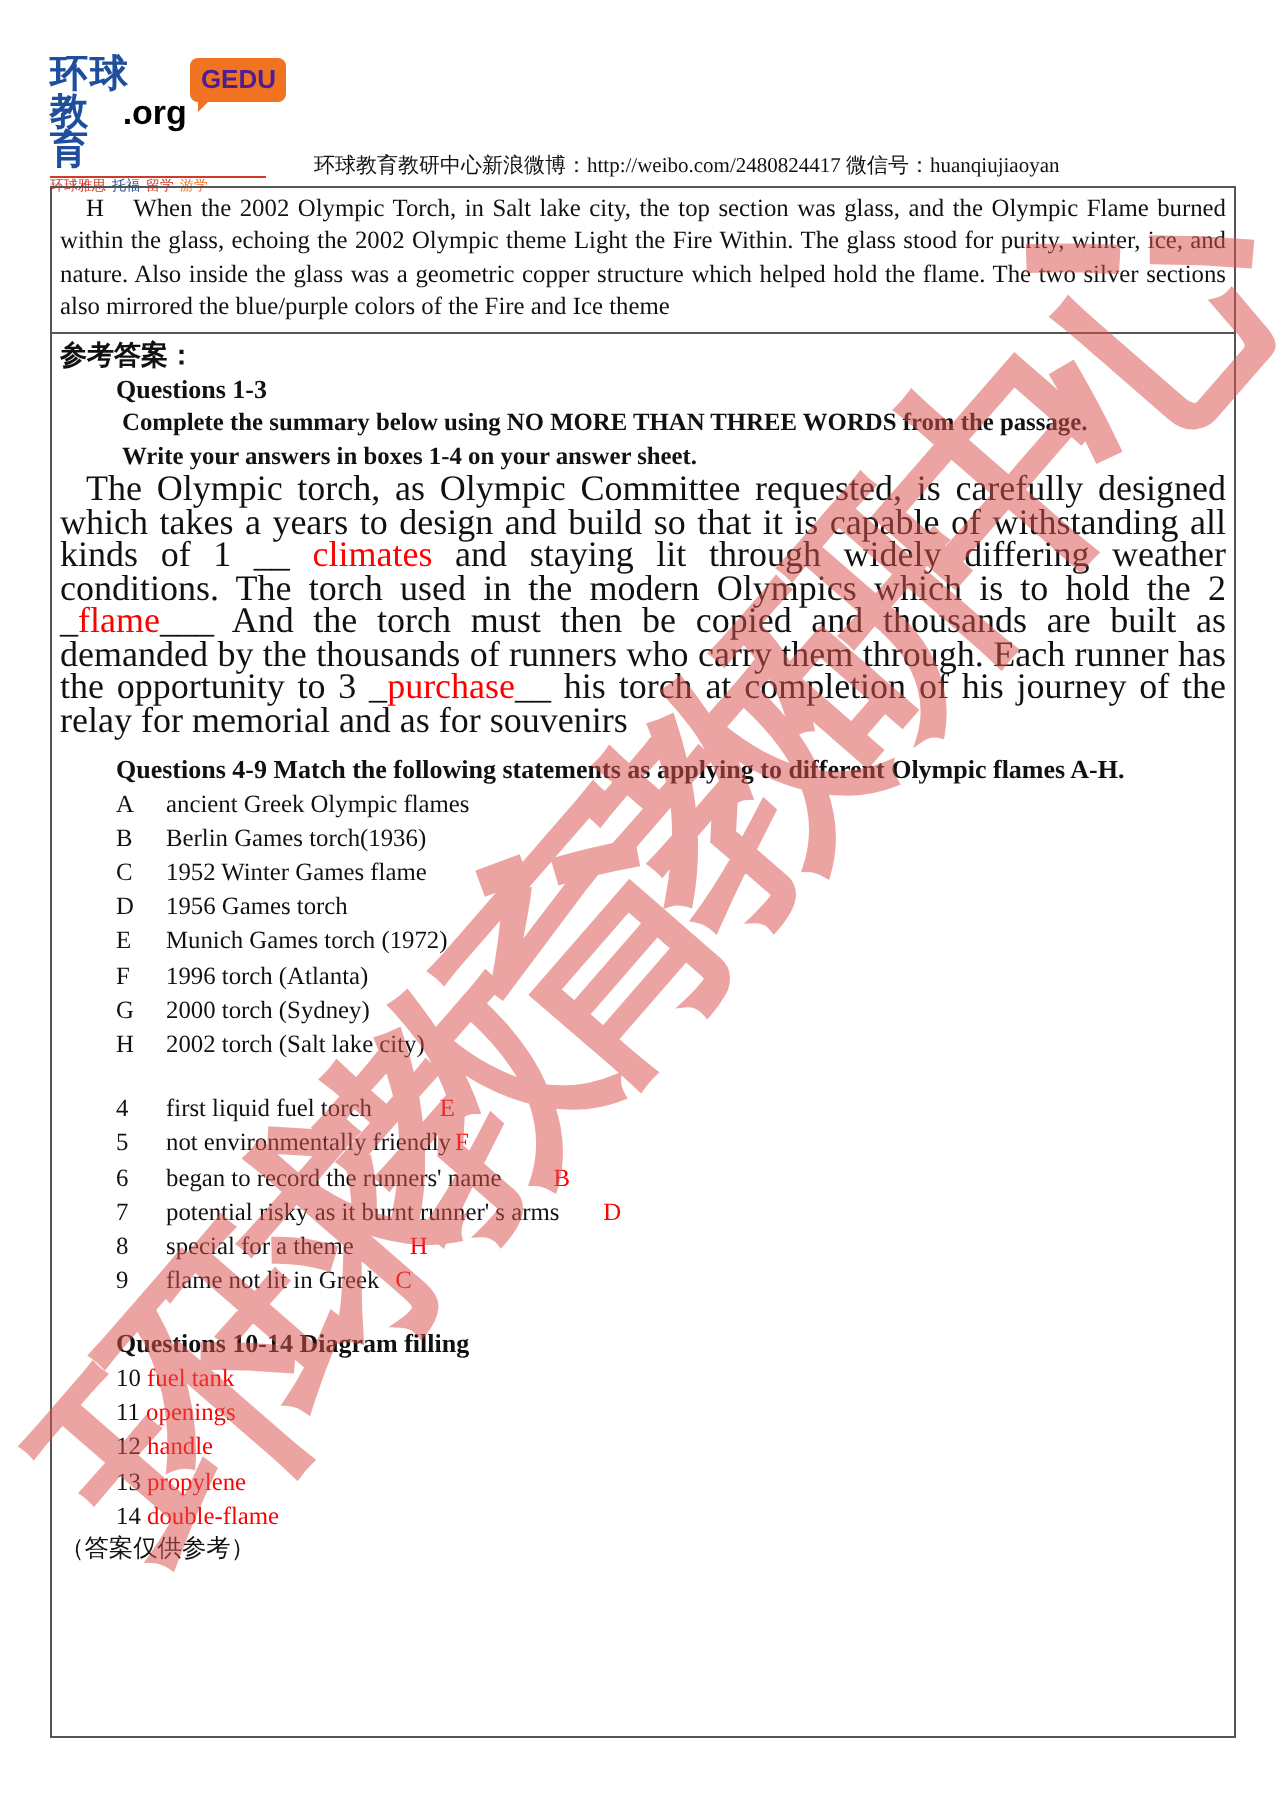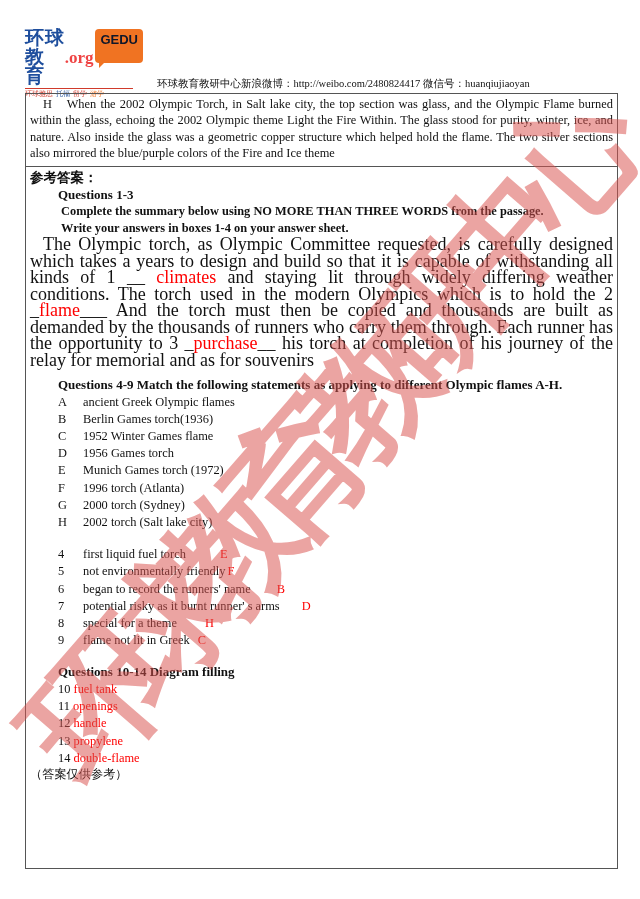--- a/index.html
+++ b/index.html
@@ -9,26 +9,26 @@
     font-family:"Liberation Serif","DejaVu Serif",serif;
     color:#111;
     position:relative;
     overflow:hidden;
   }
   .page { position:absolute; inset:0; }
 
   
   .logo { position:absolute; left:25px; top:28px; width:118px; }
   .logo-main { display:flex; align-items:flex-start; }
-  .logo-cn { font-family:Liberation Serif, serif; font-weight:bold; color:#1e4e9d; font-size:19px; line-height:19px; letter-spacing:1px; }
+  .logo-cn { font-family:Liberation Sans, sans-serif; font-weight:bold; color:#1e4e9d; font-size:19px; line-height:19px; letter-spacing:1px; }
   .logo-line2 { display:flex; align-items:baseline; }
-  .logo-org { color:#ef4444; letter-spacing:0; font-size:17px; }
+  .logo-org { color:#000000; letter-spacing:0; font-size:17px; }
   .logo-badge {
-    background:#f07322; color:#0f172a; font-family:"Liberation Sans",sans-serif;
-    font-weight:bold; font-size:13px; line-height:13px; padding:4px 5px 17px;
+    background:#f07322; color:#4c1d95; font-family:"Liberation Sans",sans-serif;
+    font-weight:bold; font-size:13px; line-height:13px; padding:4px 5px 5px;
     border-radius:4px; margin-left:2px; position:relative; top:1px;
   }
   .logo-badge::after {
     content:""; position:absolute; left:4px; bottom:-5px;
     border:3px solid transparent; border-top-color:#f07322; border-left-color:#f07322;
   }
   .logo-rule { height:1px; background:#d03a2b; margin-top:3px; width:108px; }
   .logo-tagline { margin-top:1px; font-size:7px; line-height:8px; font-family:"Liberation Sans",sans-serif; white-space:nowrap; }
   .logo-tagline span { margin-right:3px; }
   .t-red { color:#d03a2b; } .t-blue { color:#1e4e9d; } .t-orange { color:#f07322; }

